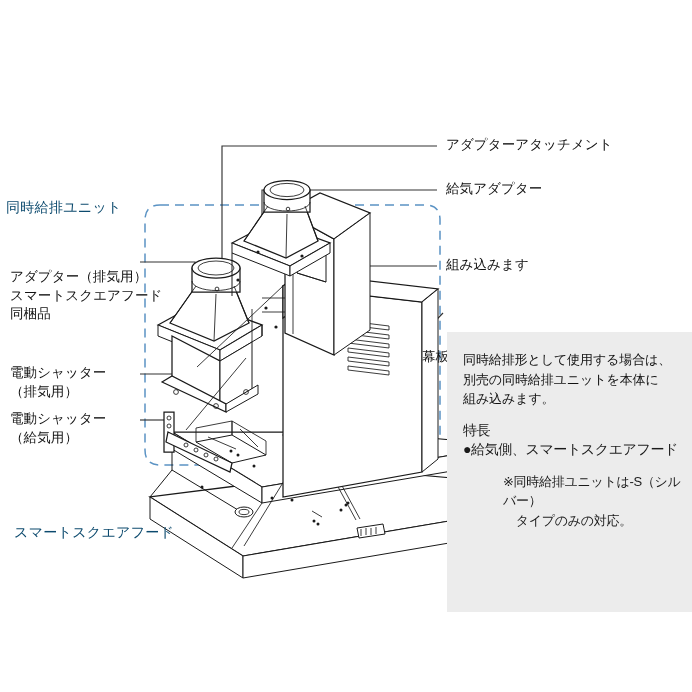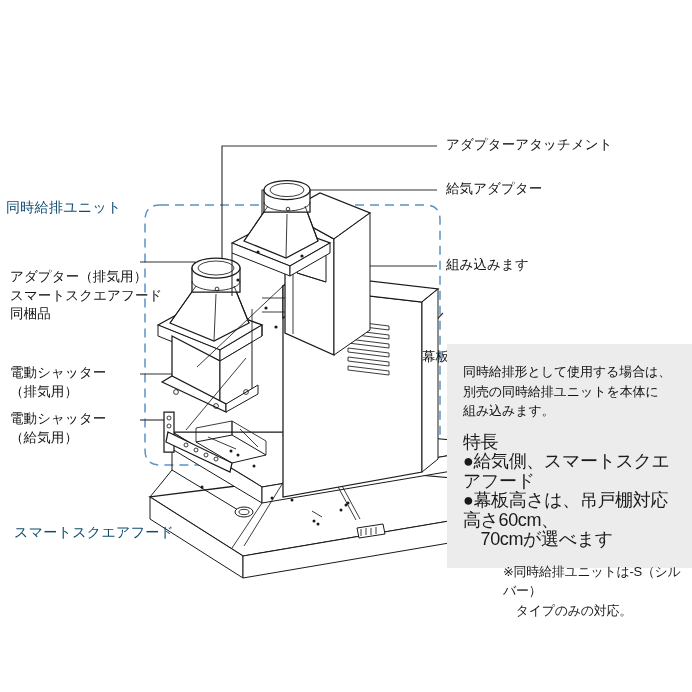--- a/index.html
+++ b/index.html
@@ -18,33 +18,33 @@
     letter-spacing:.1px;
     white-space:pre-line;
     color:#111111;
     font-family:Liberation Serif, serif;
   }
   .lbl.blue{color:#0c4a6e;font-size:14px;letter-spacing:.3px;}
 
   
   #infobox{
     position:absolute;
-    left:447px;top:344px;
-    width:245px;height:224px;
+    left:447px;top:332px;
+    width:245px;height:280px;
     background:#ececec;
     box-sizing:border-box;
     padding:18px 10px 10px 16px;
   }
   #infobox .p{
     font-size:13px;line-height:19.5px;
     white-space:pre-line;color:#111;
     letter-spacing:-0.1px;
   }
   #infobox .gap{height:12px;}
-  #infobox .feat{font-size:18px;line-height:19.5px;white-space:pre-line;letter-spacing:-0.4px;}
+  #infobox .feat{font-size:14px;line-height:19.5px;white-space:pre-line;letter-spacing:-0.4px;}
   #infobox .note{font-size:13px;line-height:19.5px;white-space:pre-line;letter-spacing:-0.3px;margin-left:40px;}
 
   svg{position:absolute;left:0;top:0;width:692px;height:692px;overflow:visible;}
   .ln-thin{stroke:#1a1a1a;stroke-width:1;fill:none;}
   .ln-hair{stroke:#1a1a1a;stroke-width:.85;fill:none;}
   .lead{stroke:#333;stroke-width:1.15;fill:none;}
   .dash{stroke:#5b93c4;stroke-width:1.5;fill:none;stroke-dasharray:9 6;}
   .wht{fill:#ffffff;}
   .fillw{fill:#ffffff;stroke:#1a1a1a;stroke-width:1.25;}
   .fillw-t{fill:#ffffff;stroke:#1a1a1a;stroke-width:1;}
@@ -243,20 +243,18 @@
 
   <div class="lbl" style="left:422px;top:304px;margin-top:44px;">幕板</div>
 
   <div id="infobox">
     <div class="p">同時給排形として使用する場合は、
 別売の同時給排ユニットを本体に
 組み込みます。</div>
     <div class="gap"></div>
     <div class="feat">特長</div>
     <div class="feat">●給気側、スマートスクエアフード</div>
-    <div class="feat">●幕板高さは、吊戸棚対応高さ60cm、
-　70cmが選べます</div>
     <div class="gap"></div>
     <div class="note">※同時給排ユニットは-S（シルバー）
 　タイプのみの対応。</div>
   </div>
 
 </div>
 
 </body></html>

